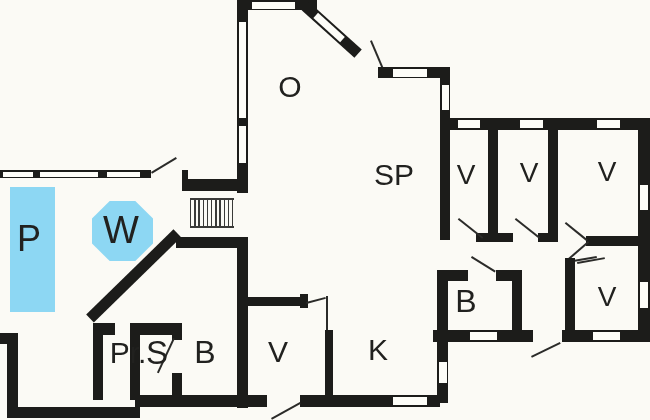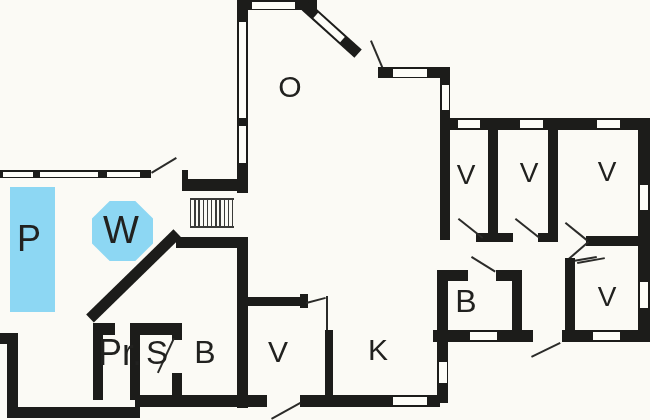--- a/index.html
+++ b/index.html
@@ -112,24 +112,25 @@
   <div class="w" style="left:130px;top:323px;width:52px;height:12px;"></div>
   <div class="w" style="left:93px;top:323px;width:10px;height:77px;"></div>
   <div class="w" style="left:130px;top:325px;width:10px;height:75px;"></div>
   <div class="w" style="left:172px;top:325px;width:10px;height:15px;"></div>
   <div class="w" style="left:172px;top:373px;width:10px;height:25px;"></div>
   <div class="dlv" style="left:173px;top:338px;height:37.6px;transform:rotate(25deg);"></div>
 
   <div class="lbl" style="left:29px;top:239px;font-size:36px;">P</div>
   <div class="lbl" style="left:121px;top:230px;font-size:38px;">W</div>
   <div class="lbl" style="left:290px;top:87px;font-size:30px;">O</div>
+  <div class="lbl" style="left:394px;top:175px;font-size:30px;">SP</div>
   <div class="lbl" style="left:466px;top:175px;font-size:28px;">V</div>
   <div class="lbl" style="left:529px;top:173px;font-size:28px;">V</div>
   <div class="lbl" style="left:607px;top:172px;font-size:28px;">V</div>
   <div class="lbl" style="left:607px;top:297px;font-size:28px;">V</div>
   <div class="lbl" style="left:466px;top:301px;font-size:32px;">B</div>
   <div class="lbl" style="left:378px;top:350px;font-size:30px;">K</div>
   <div class="lbl" style="left:278px;top:352px;font-size:30px;">V</div>
-  <div class="lbl" style="left:120px;top:353px;font-size:36px;">Pr.</div>
+  <div class="lbl" style="left:128px;top:353px;font-size:30px;">Pr.</div>
   <div class="lbl" style="left:157px;top:353px;font-size:33px;">S</div>
   <div class="lbl" style="left:205px;top:352px;font-size:32px;">B</div>
 
 </div>
 
 </body></html>

